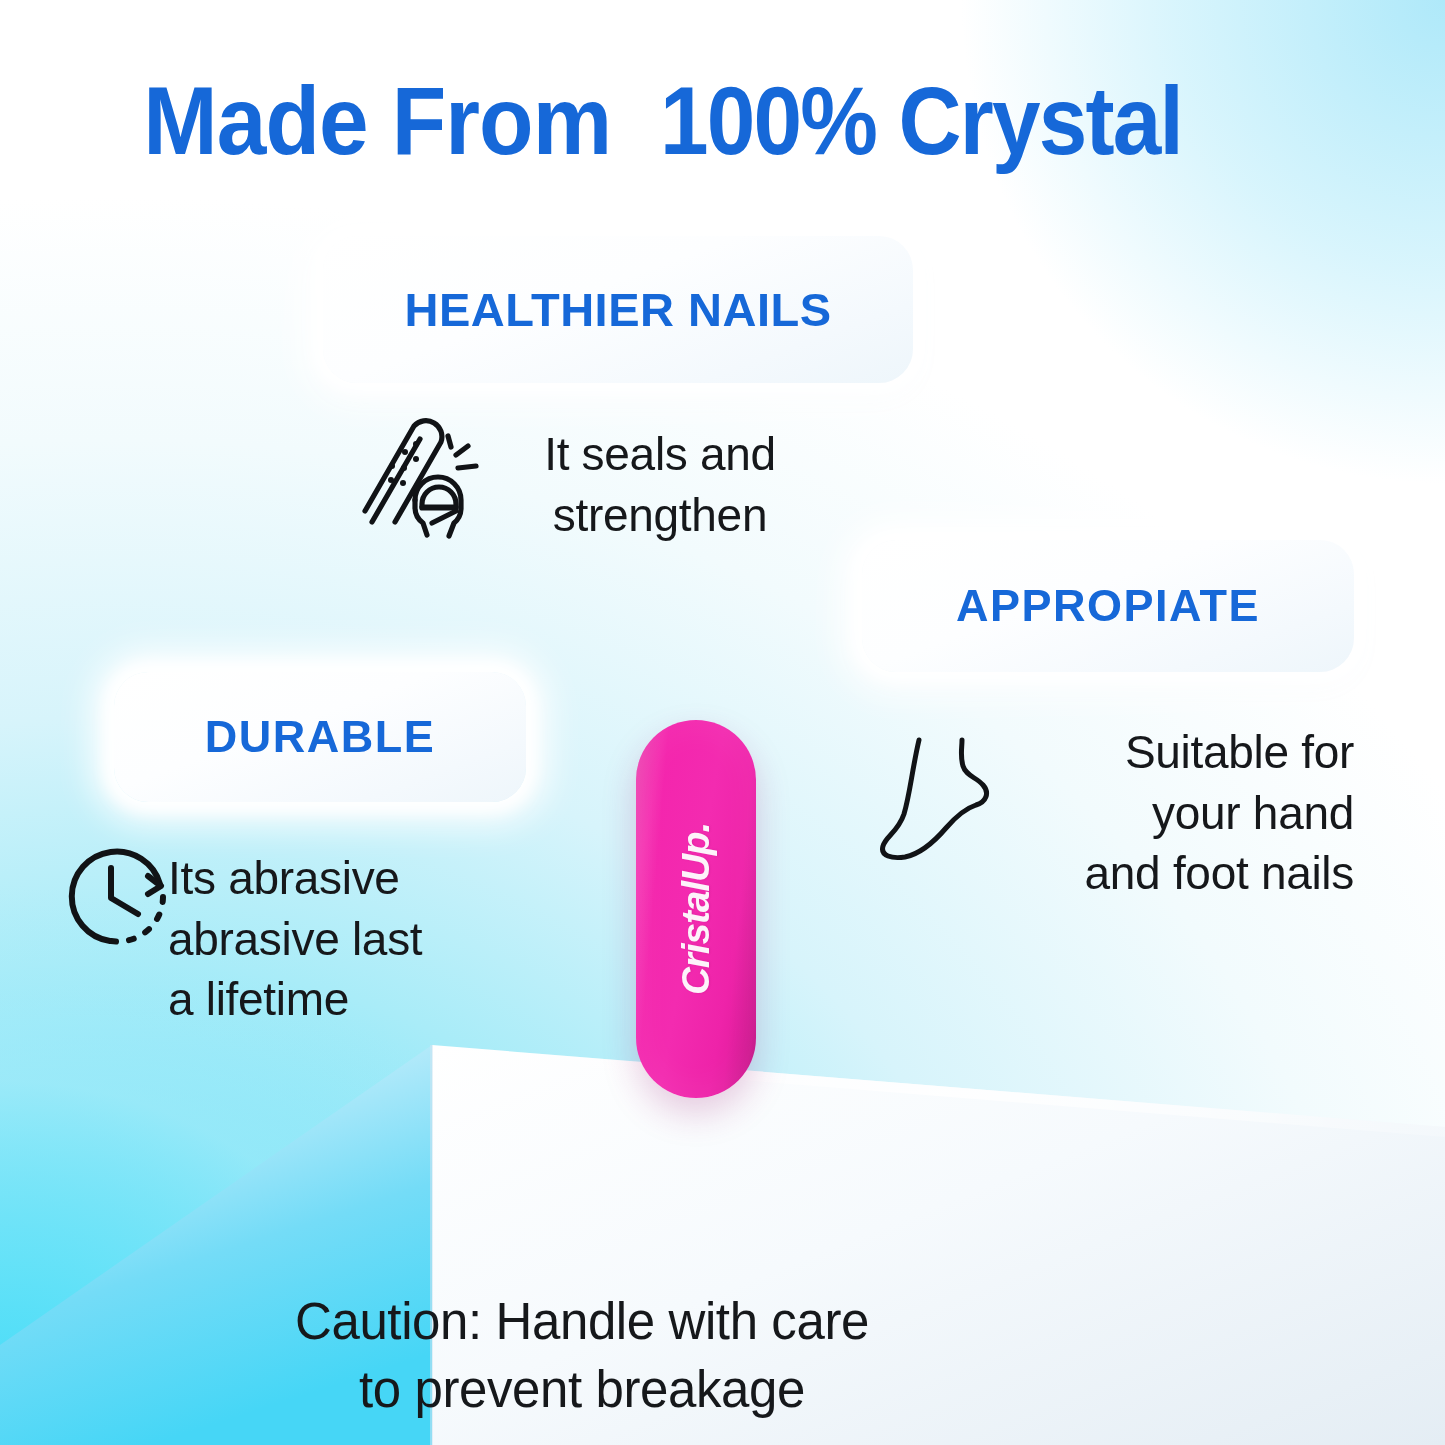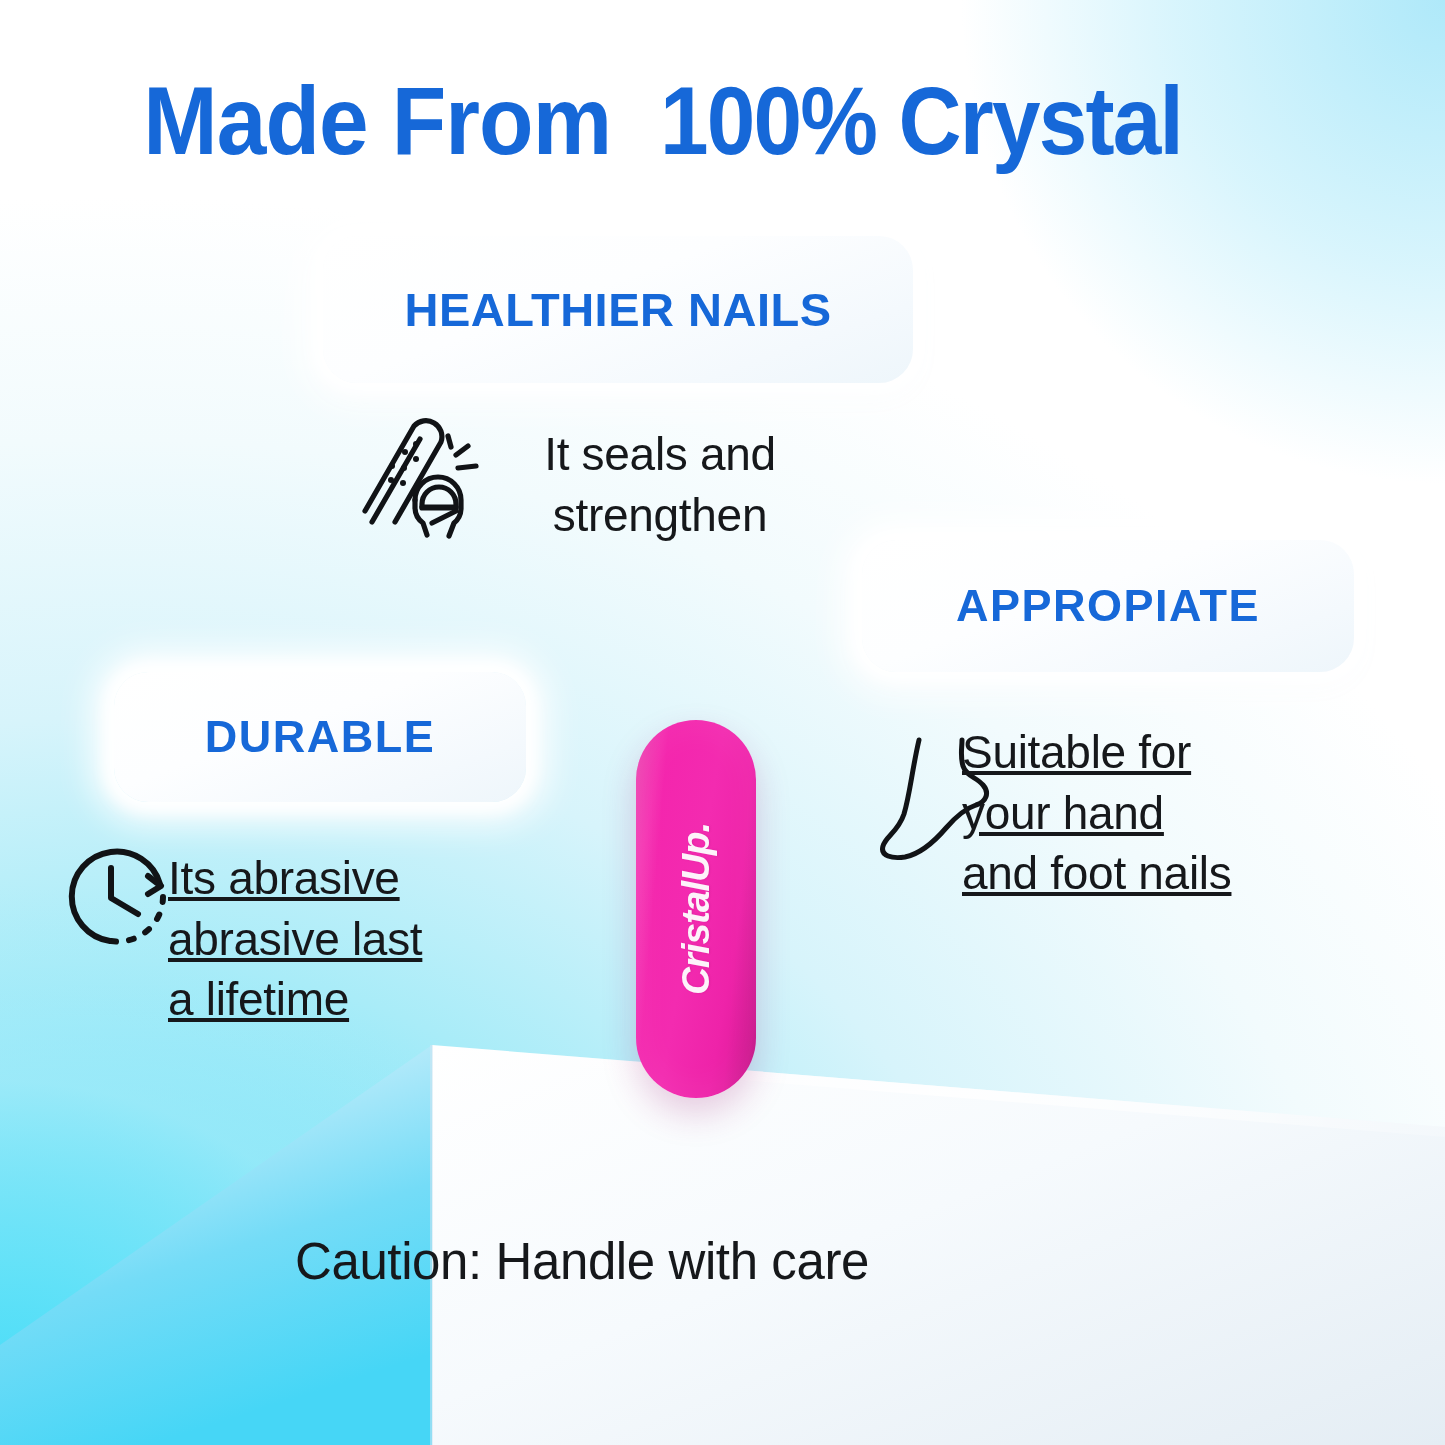--- a/index.html
+++ b/index.html
@@ -57,22 +57,22 @@
   #badge-healthier{left:323px;top:236px;width:590px;height:147px;font-size:47px;letter-spacing:.5px;}
   #badge-appropiate{left:862px;top:540px;width:492px;height:132px;font-size:45px;letter-spacing:1.5px;}
   #badge-durable{left:114px;top:672px;width:412px;height:130px;font-size:45px;letter-spacing:1.5px;}
 
   
   .feat-text{
     position:absolute;color:#16181b;font-size:46px;line-height:1.32;
     font-weight:400;letter-spacing:-.3px;
   }
   #feat1-text{left:500px;top:424px;width:320px;text-align:center;}
-  #feat2-text{left:962px;top:722px;width:392px;text-align:left;text-decoration:underline;}
-  #feat3-text{left:168px;top:848px;width:320px;text-align:left;text-decoration:underline;}
+  #feat2-text{left:962px;top:722px;width:392px;text-align:right;}
+  #feat3-text{left:168px;top:848px;width:320px;text-align:left;}
 
   
   .icon-wrap{position:absolute;}
   #icon-file{left:352px;top:404px;width:140px;height:140px;}
   #icon-foot{left:872px;top:718px;width:150px;height:150px;}
   #icon-clock{left:62px;top:838px;width:118px;height:118px;}
   .icon-wrap svg{display:block;width:100%;height:100%;}
 
   
   #product{
@@ -92,21 +92,21 @@
     position:absolute;left:50%;top:50%;
     transform:translate(-50%,-50%) rotate(-90deg);
     transform-origin:center center;
     color:#fdf3fa;font-size:39px;font-weight:700;font-style:italic;
     letter-spacing:-1.2px;white-space:nowrap;z-index:2;
     text-shadow:0 1px 2px rgba(170,20,120,.25);
   }
 
   
   #caution{
-    position:absolute;left:0;top:1228px;width:1164px;text-align:center;
+    position:absolute;left:0;top:1288px;width:1164px;text-align:center;
     color:#16181b;font-size:51px;line-height:1.34;letter-spacing:-.4px;
   }
   #caution .l{display:block;}
 </style>
 </head>
 <body>
 
 <div id="stage">
 
   <div id="bg-tint-right"></div>
@@ -231,15 +231,16 @@
     <span>abrasive last</span><br>
     <span>a lifetime</span>
   </div>
 
   <div id="product">
     <div id="product-label">CristalUp.</div>
   </div>
 
   <div id="caution">
     <span class="l">Caution: Handle with care</span>
+    <span class="l">to prevent breakage</span>
   </div>
 
 </div>
 
 </body></html>

